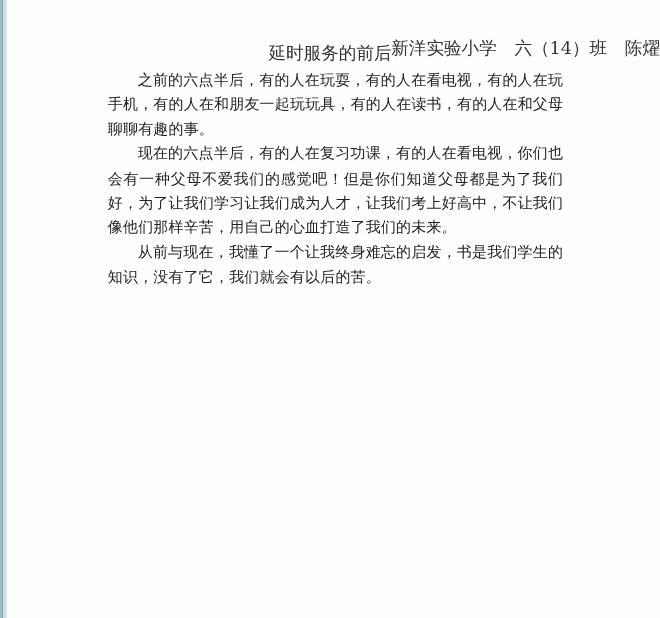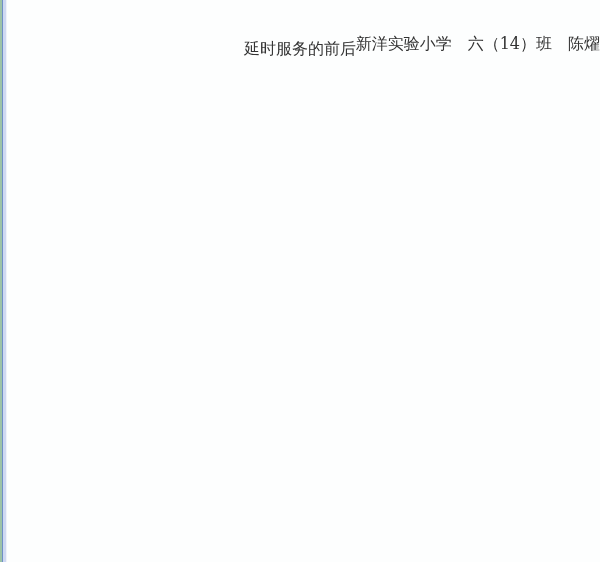--- a/index.html
+++ b/index.html
@@ -91,13 +91,16 @@
 
 <div class="page"></div>
 
 <div class="title">延时服务的前后</div>
 
 <div class="subtitle">
   <span>新洋实验小学</span><span class="gap"></span><span>六（14）班</span><span class="gap"></span><span>陈燿</span>
 </div>
 
 <div class="body-text">
+  <p>之前的六点半后，有的人在玩耍，有的人在看电视，有的人在玩手机，有的人在和朋友一起玩玩具，有的人在读书，有的人在和父母聊聊有趣的事。</p>
+  <p>现在的六点半后，有的人在复习功课，有的人在看电视，你们也会有一种父母不爱我们的感觉吧！但是你们知道父母都是为了我们好，为了让我们学习让我们成为人才，让我们考上好高中，不让我们像他们那样辛苦，用自己的心血打造了我们的未来。</p>
+  <p>从前与现在，我懂了一个让我终身难忘的启发，书是我们学生的知识，没有了它，我们就会有以后的苦。</p>
 </div>
 
 </body></html>

